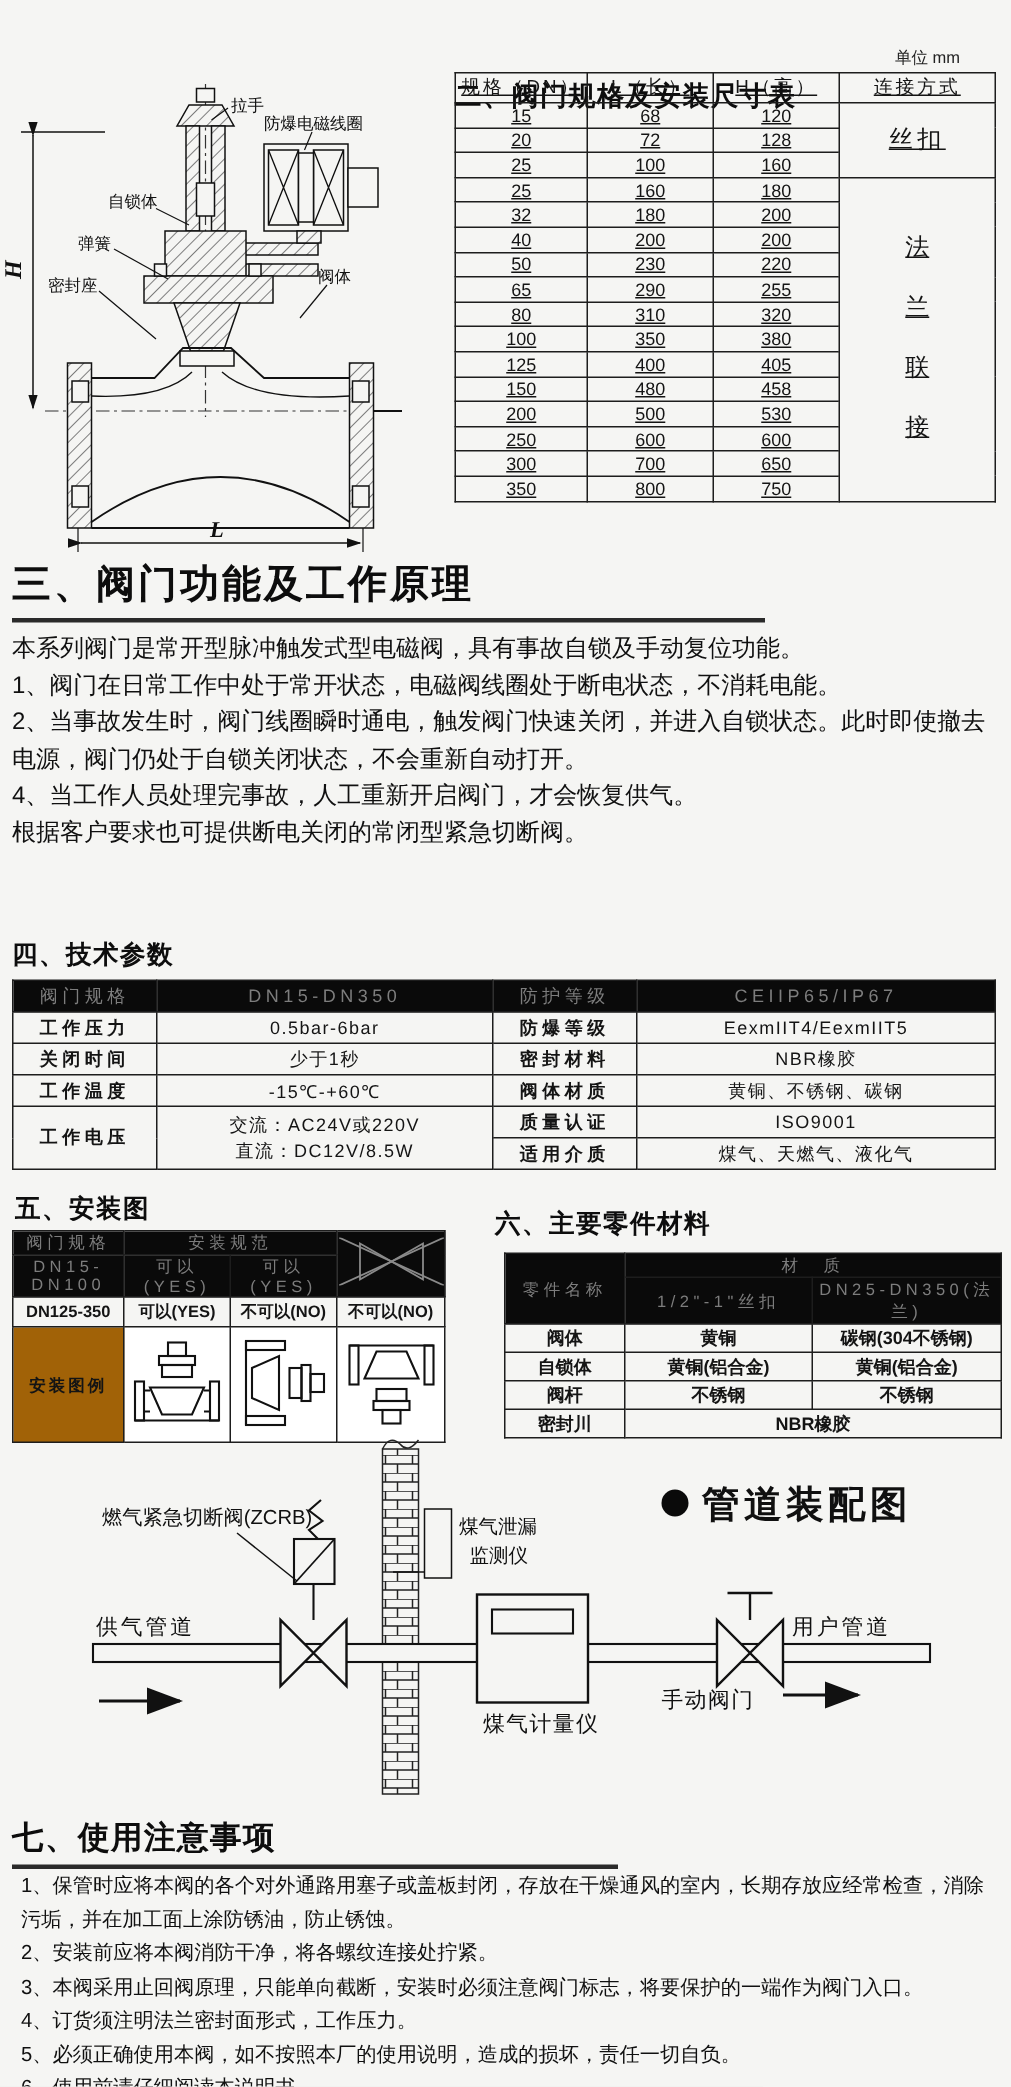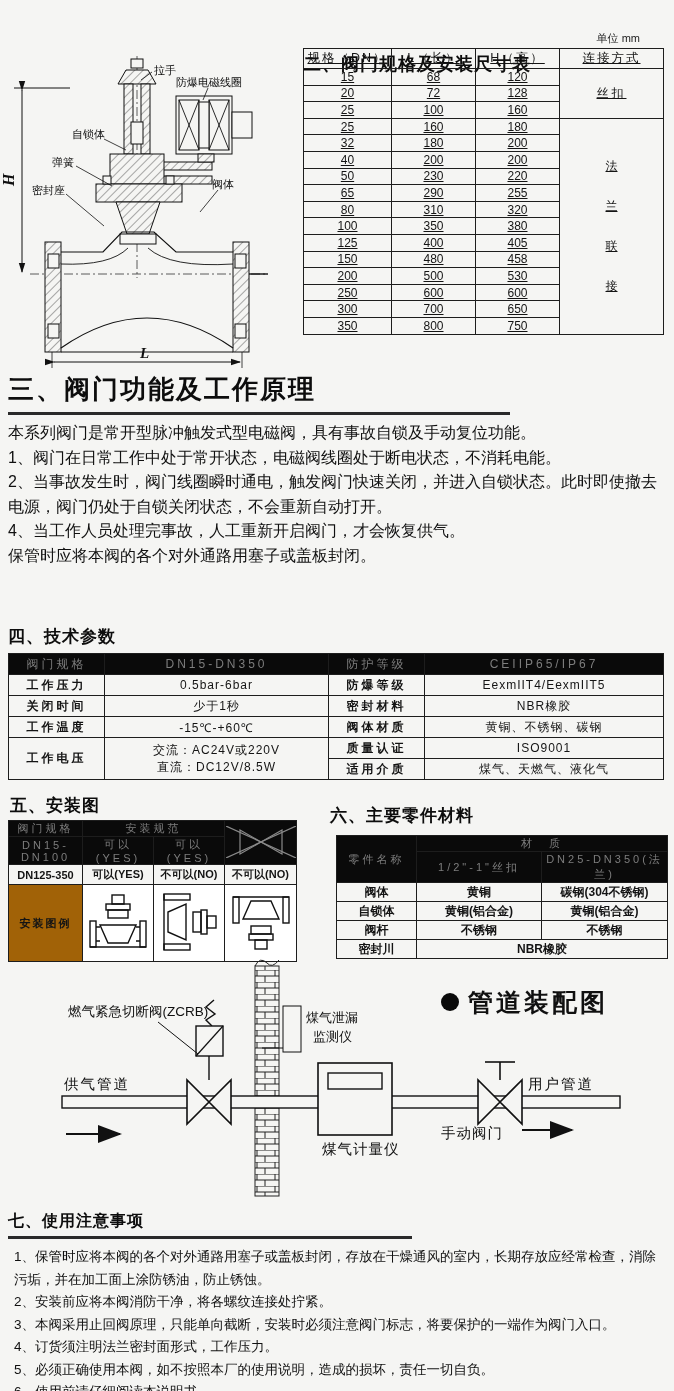--- a/index.html
+++ b/index.html
@@ -10,21 +10,21 @@
   .h-big{position:absolute;font-weight:bold;color:#0d0d0d;}
 
   
   .spec-title{left:303px;top:8px;font-size:18px;letter-spacing:1px;margin-top:44px;}
   .unit-note{position:absolute;left:536px;top:31px;width:104px;text-align:right;font-size:11px;color:#222;}
   table{border-collapse:collapse;}
   td,th{border:1px solid #1d1d1d;text-align:center;vertical-align:middle;padding:0;}
   .spec-table{position:absolute;left:303px;top:48px;width:361px;table-layout:fixed;font-size:12px;text-decoration:underline;}
   .spec-table th{height:19px;font-size:12.5px;font-weight:normal;letter-spacing:2px;}
   .spec-table td{height:15.6px;}
-  .spec-table .conn{font-size:12px;letter-spacing:3px;}
+  .spec-table .conn{font-size:16px;letter-spacing:3px;}
   .spec-table .vert{white-space:pre-line;line-height:40px;letter-spacing:0;}
 
   
   .s3-head{left:8px;top:372px;font-size:26px;letter-spacing:2px;width:502px;padding-bottom:5px;border-bottom:3px solid #2a2a2a;}
   .s3-body{position:absolute;left:8px;top:421px;width:662px;font-size:16px;line-height:24.5px;color:#101010;}
   .s3-body p{margin:0;}
 
   
   .s4-head{left:8px;top:625px;font-size:17px;letter-spacing:1px;}
   .tech-table{position:absolute;left:8px;top:653px;width:656px;table-layout:fixed;font-size:12px;}
@@ -41,21 +41,21 @@
   .install-table .exlbl{font-weight:bold;letter-spacing:2px;background:#a16207;}
   .nosym{background:#0a0a0a;}
 
   
   .s6-head{left:330px;top:804px;font-size:17px;letter-spacing:1px;}
   .mat-table{position:absolute;left:336px;top:835px;width:332px;table-layout:fixed;font-size:12px;}
   .mat-table td{height:18px;font-weight:bold;}
   .mat-table tr.dark td{font-weight:normal;font-size:11px;height:14px;margin-left:43px;}
 
   
-  .s7-head{left:8px;top:1211px;font-size:16px;letter-spacing:1px;width:404px;padding-bottom:4px;border-bottom:3px solid #2a2a2a;}
+  .s7-head{left:8px;top:1211px;font-size:21px;letter-spacing:1px;width:404px;padding-bottom:4px;border-bottom:3px solid #2a2a2a;}
   .s7-body{position:absolute;left:14px;top:1246px;width:652px;font-size:13.5px;line-height:22.5px;color:#101010;}
   .s7-body p{margin:0;}
 
   svg text{font-family:"Liberation Sans",sans-serif;fill:#101010;}
   svg .dim{font-family:"Liberation Serif",serif;font-style:italic;font-weight:bold;}
   .abs{position:absolute;}
 </style>
 </head>
 <body>
 
@@ -243,21 +243,21 @@
         </tr>
       </tbody>
   </table>
 
   <div class="h-big s3-head">三、阀门功能及工作原理</div>
   <div class="s3-body">
       <p>本系列阀门是常开型脉冲触发式型电磁阀，具有事故自锁及手动复位功能。</p>
       <p>1、阀门在日常工作中处于常开状态，电磁阀线圈处于断电状态，不消耗电能。</p>
       <p>2、当事故发生时，阀门线圈瞬时通电，触发阀门快速关闭，并进入自锁状态。此时即使撤去电源，阀门仍处于自锁关闭状态，不会重新自动打开。</p>
       <p>4、当工作人员处理完事故，人工重新开启阀门，才会恢复供气。</p>
-      <p>保管时应将本阀的各个对外通路用塞子或盖板封闭。</p>
+      <p>根据客户要求也可提供断电关闭的常闭型紧急切断阀。</p>
     </div>
 
   <div class="h-big s4-head">四、技术参数</div>
   <table class="tech-table">
     <colgroup>
         <col style="width:96px">
         <col style="width:224px">
         <col style="width:96px">
       </colgroup>
     <tbody>

